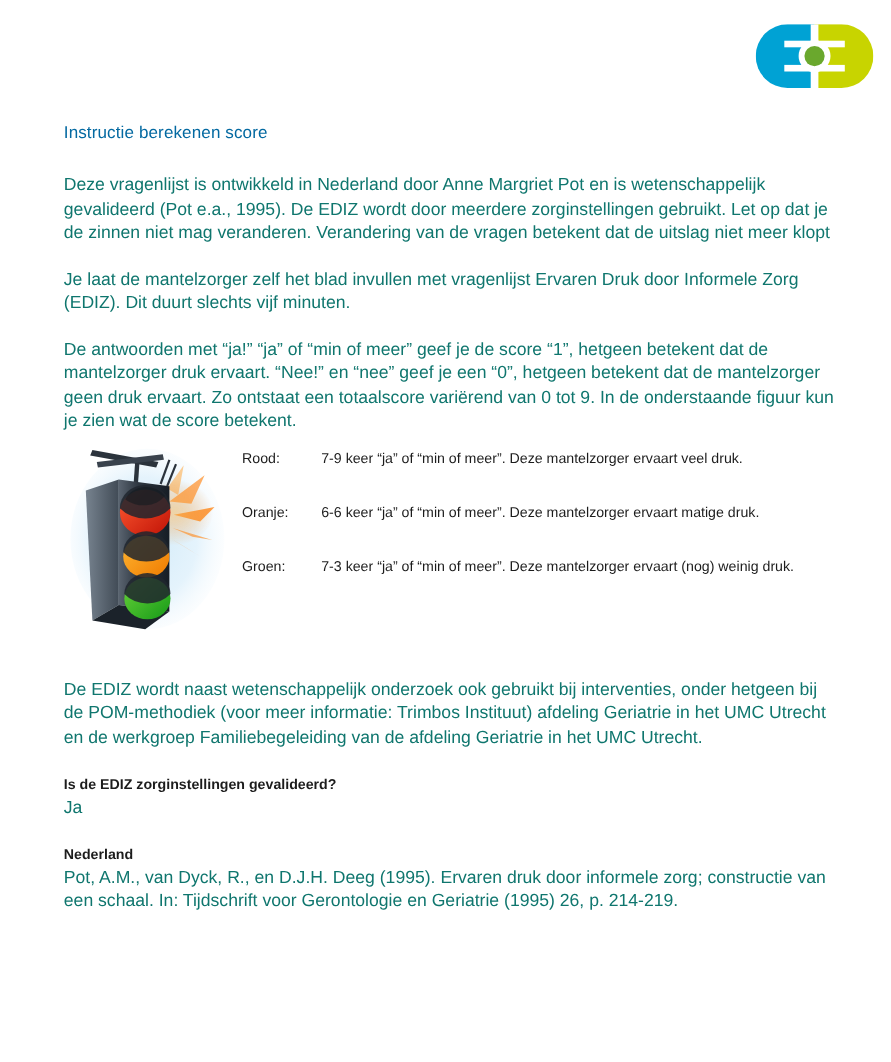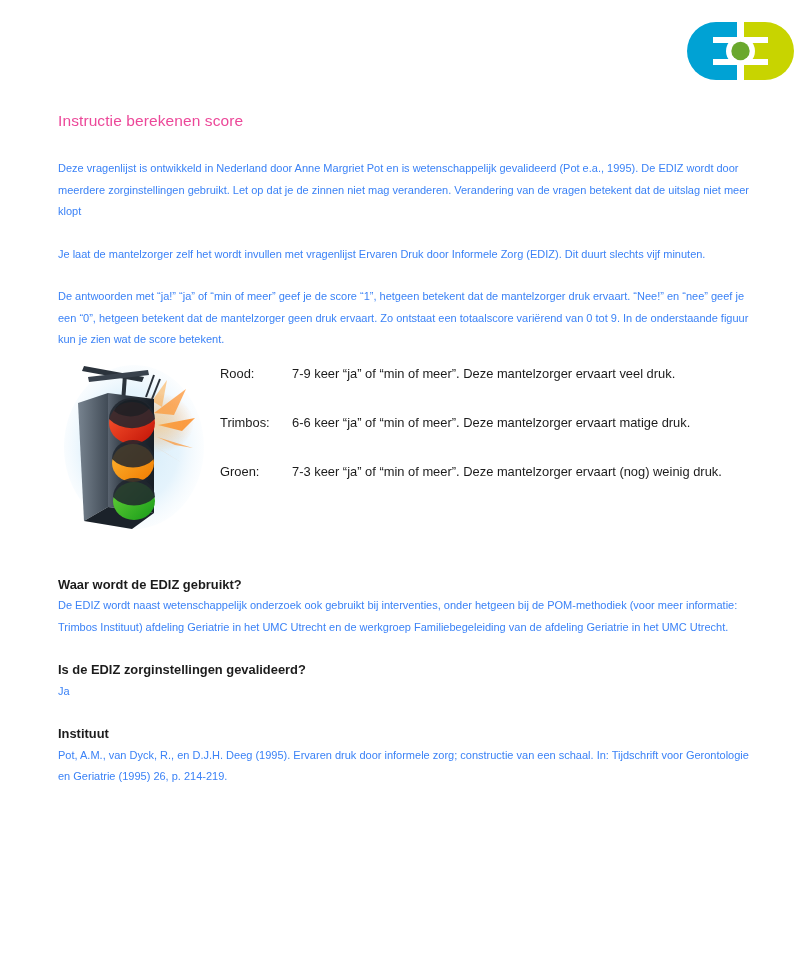--- a/index.html
+++ b/index.html
@@ -30,30 +30,30 @@
   .page {
     position: absolute;
     top: 112px;
     left: 58px;
     width: 700px;
   }
 
   .doc-title {
     font-size: 15.5px;
     font-weight: 400;
-    color: #ec4899;
+    color: #0369a1;
     margin: 0 0 28px 0;
     letter-spacing: 0.1px;
   }
 
   p.para {
-    font-size: 11px;
+    font-size: 16px;
     line-height: 21.5px;
     margin: 0 0 21px 0;
-    color: #3b82f6;
+    color: #0f766e;
   }
   p.para.tight { margin-bottom: 0; }
 
   h3.section-head {
     font-size: 12.9px;
     font-weight: bold;
     line-height: 21.5px;
     margin: 0;
     color: #1c1c1c;
   }
@@ -126,21 +126,21 @@
     </g>
   </svg>
 </div>
 
 <div class="page">
 
   <h1 class="doc-title">Instructie berekenen score</h1>
 
   <p class="para">Deze vragenlijst is ontwikkeld in Nederland door Anne Margriet Pot en is wetenschappelijk gevalideerd (Pot e.a., 1995). De EDIZ wordt door meerdere zorginstellingen gebruikt. Let op dat je de zinnen niet mag veranderen. Verandering van de vragen betekent dat de uitslag niet meer klopt</p>
 
-  <p class="para">Je laat de mantelzorger zelf het wordt invullen met vragenlijst Ervaren Druk door Informele Zorg (EDIZ). Dit duurt slechts vijf minuten.</p>
+  <p class="para">Je laat de mantelzorger zelf het blad invullen met vragenlijst Ervaren Druk door Informele Zorg (EDIZ). Dit duurt slechts vijf minuten.</p>
 
   <p class="para tight">De antwoorden met “ja!” “ja” of “min of meer” geef je de score “1”, hetgeen betekent dat de mantelzorger druk ervaart. “Nee!” en “nee” geef je een “0”, hetgeen betekent dat de mantelzorger geen druk ervaart. Zo ontstaat een totaalscore variërend van 0 tot 9. In de onderstaande figuur kun je zien wat de score betekent.</p>
 
   <div class="legend-area">
 
     <div class="trafficlight">
       <svg width="146" height="190" viewBox="0 0 146 190" xmlns="http://www.w3.org/2000/svg">
         <defs>
           <radialGradient id="sky" cx="48%" cy="50%" r="62%">
             <stop offset="0%" stop-color="#cfe9f7" stop-opacity="0.95"></stop>
@@ -219,41 +219,40 @@
     </div>
 
     <div class="legend-rows">
 
       <div class="legend-row">
         <div class="legend-label">Rood:</div>
         <div class="legend-text">7-9 keer “ja” of “min of meer”. Deze mantelzorger ervaart veel druk.</div>
       </div>
 
       <div class="legend-row">
-        <div class="legend-label">Trimbos:</div>
+        <div class="legend-label">Oranje:</div>
         <div class="legend-text">6-6 keer “ja” of “min of meer”. Deze mantelzorger ervaart matige druk.</div>
       </div>
 
       <div class="legend-row">
         <div class="legend-label">Groen:</div>
         <div class="legend-text">7-3 keer “ja” of “min of meer”. Deze mantelzorger ervaart (nog) weinig druk.</div>
       </div>
 
     </div>
   </div>
 
 
   <div class="block-gap"></div>
 
-  <h3 class="section-head">Waar wordt de EDIZ gebruikt?</h3>
   <p class="para tight">De EDIZ wordt naast wetenschappelijk onderzoek ook gebruikt bij interventies, onder hetgeen bij de POM-methodiek (voor meer informatie: Trimbos Instituut) afdeling Geriatrie in het UMC Utrecht en de werkgroep Familiebegeleiding van de afdeling Geriatrie in het UMC Utrecht.</p>
 
   <div class="block-gap"></div>
 
   <h3 class="section-head">Is de EDIZ zorginstellingen gevalideerd?</h3>
   <p class="para tight">Ja</p>
 
   <div class="block-gap"></div>
 
-  <h3 class="section-head">Instituut</h3>
+  <h3 class="section-head">Nederland</h3>
   <p class="para tight">Pot, A.M., van Dyck, R., en D.J.H. Deeg (1995). Ervaren druk door informele zorg; constructie van een schaal. In: Tijdschrift voor Gerontologie en Geriatrie (1995) 26, p. 214-219.</p>
 
 </div>
 
 </body></html>

